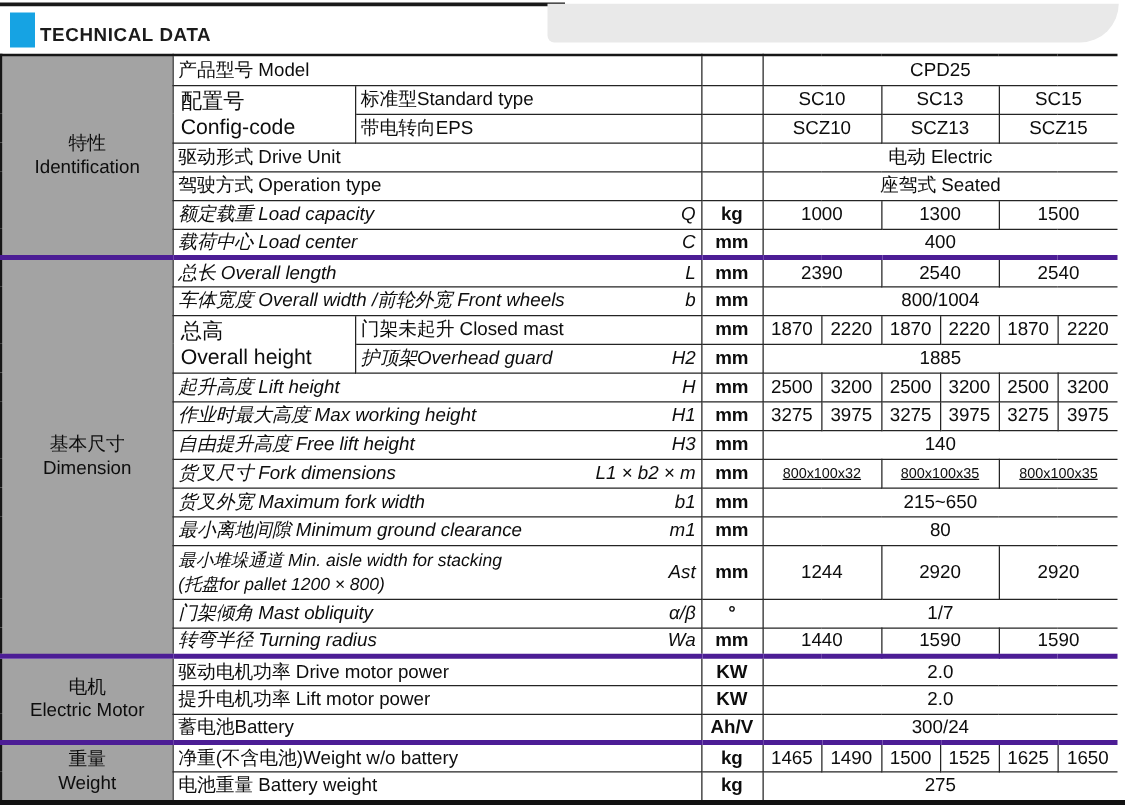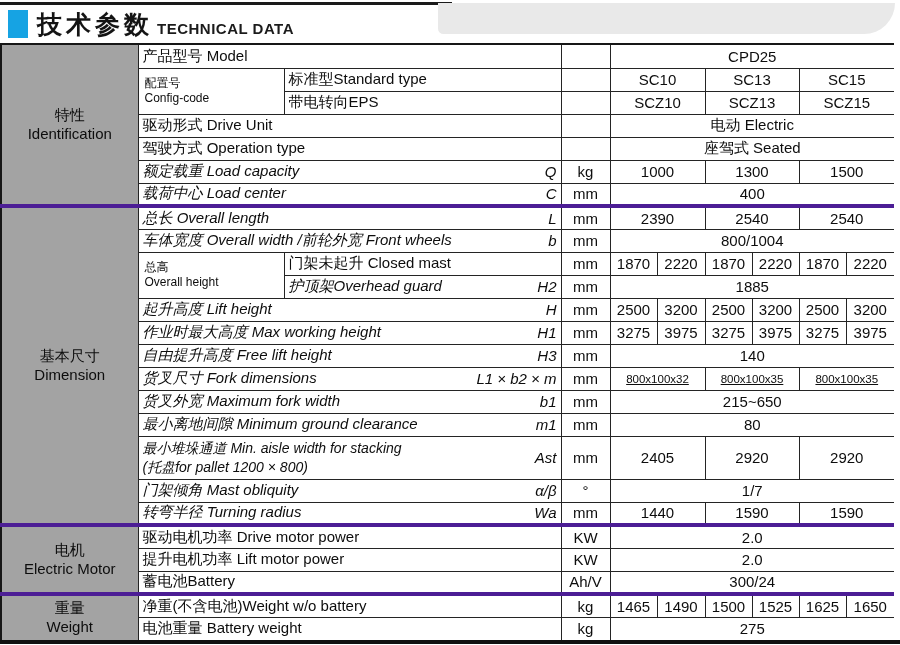--- a/index.html
+++ b/index.html
@@ -23,40 +23,39 @@
 
   
   .tbl-wrap { position: absolute; left: 0; top: 43px; }
   table { border-collapse: collapse; table-layout: fixed; width: 893px;
           border-top: 2px solid #161616; border-left: 2px solid #161616; }
   td { border: 1px solid #242424; font-size: 15px; padding: 0 4px; height: 23px;
        overflow: hidden; white-space: nowrap; color: #0d0d0d; }
   tr.sec td { border-top: 4px solid #4c1d95; }
   td.last { border-right: none; }
   td.cat { background: #a3a3a3; text-align: center; padding: 0; line-height: 1.25; font-size: 15px; }
-  td.unit { text-align: center; padding: 0 2px; }
+  td.unit { text-align: center; padding: 0 2px; font-weight: bold; }
   td.val { text-align: center; padding: 0 1px; margin-left: 16px; }
   td.val.small { font-size: 11.5px; text-decoration: underline; }
   .lr { display: flex; justify-content: space-between; align-items: center; width: 100%; font-style: italic; }
   .lr .sym { padding-left: 3px; }
-  td.sub-head { line-height: 1.25; padding-left: 6px; font-size: 12px; margin-left: 12px; }
+  td.sub-head { line-height: 1.25; padding-left: 6px; font-size: 17px; margin-left: 12px; }
   .two-line { white-space: normal; line-height: 1.3; font-size: 14px; }
   .bottom-rule { position: absolute; left: 0; top: 640px; width: 900px; height: 4px; background: #111; }
 </style>
 </head>
 <body>
 
 <div class="page">
 
   <div class="top-rule"></div>
   <div class="swoosh"></div>
 
   <div class="hdr">
     <div class="accent-box" style="background:#16a3e3;"></div>
-    <div class="title-zh">技术参数</div>
     <div class="title-en">TECHNICAL DATA</div>
   </div>
 
   <div class="tbl-wrap">
   <table>
     <colgroup>
       <col style="width:137px">
           <col style="width:146px">
           <col style="width:277px">
       <col style="width:49px">
@@ -271,21 +270,21 @@
       <td colspan="2">
         <div class="lr">
           <span class="two-line">
             <span>最小堆垛通道 Min. aisle width for stacking</span><br>
             <span>(托盘for pallet 1200 × 800)</span>
           </span>
           <span class="sym">Ast</span>
         </div>
       </td>
       <td class="unit">mm</td>
-      <td class="val" colspan="2">2405</td>
+      <td class="val" colspan="2">1244</td>
       <td class="val" colspan="2">2920</td>
       <td class="val last" colspan="2">2920</td>
     </tr>
 
     <tr>
       <td colspan="2">
         <div class="lr">
                 <span>门架倾角 Mast obliquity</span>
                 <span class="sym">α/β</span>
               </div>

